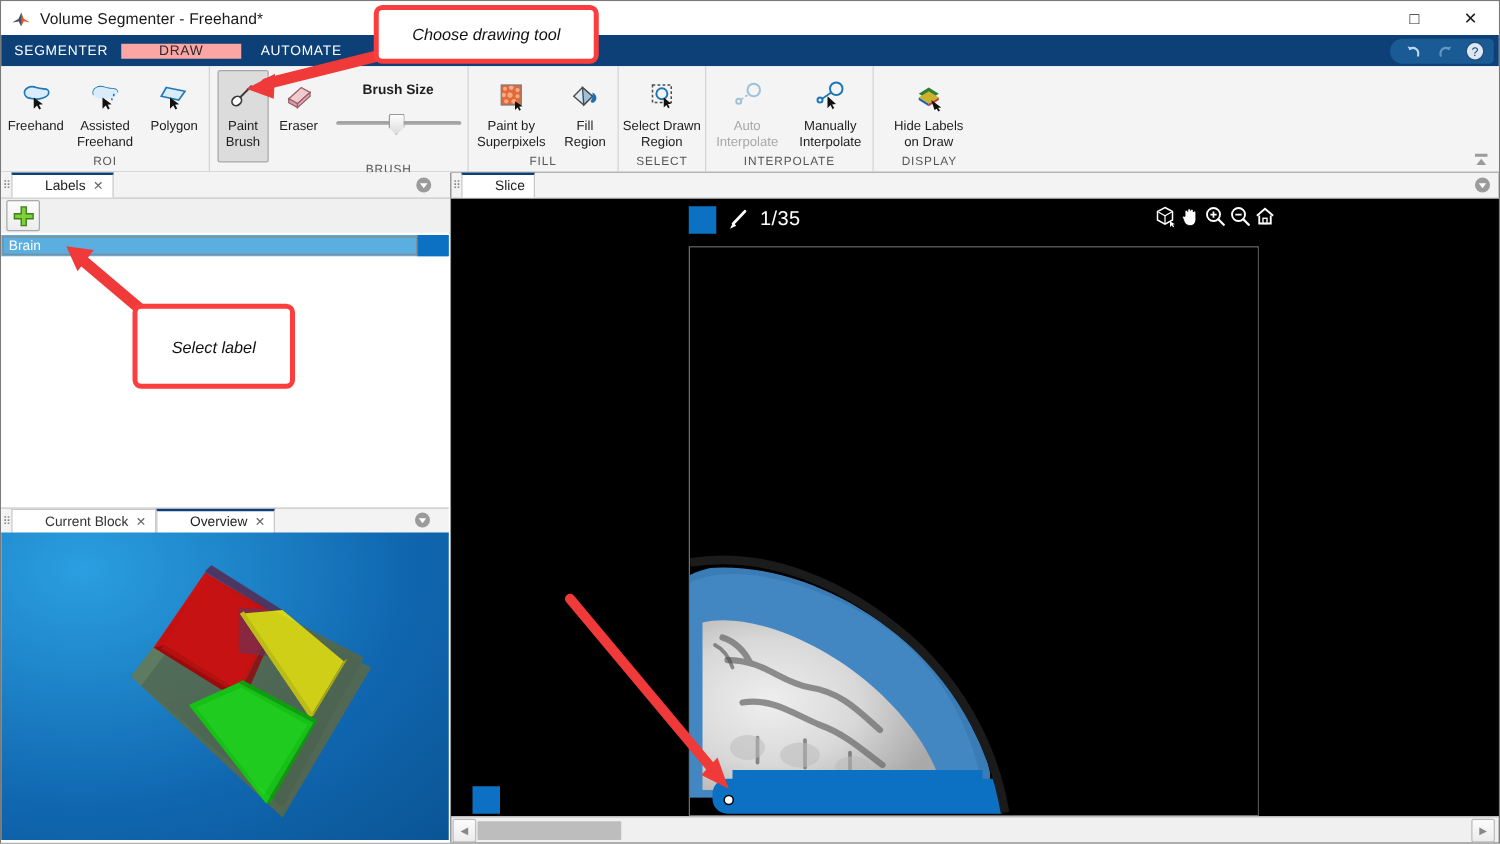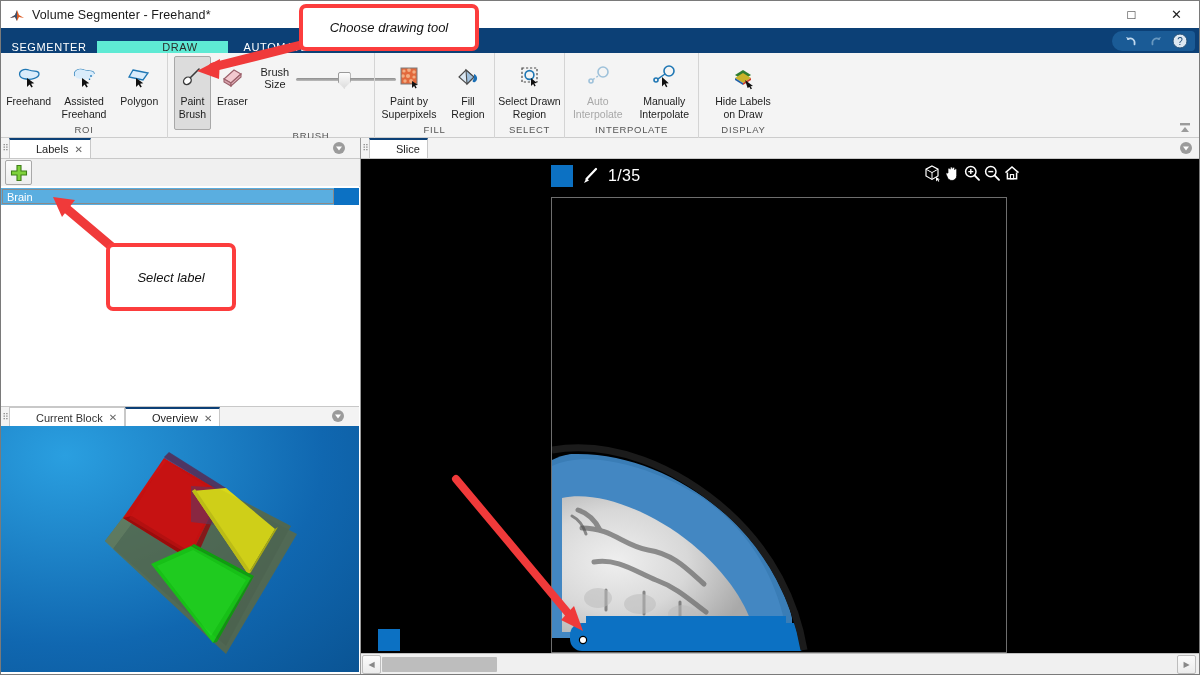--- a/index.html
+++ b/index.html
@@ -42,31 +42,31 @@
     width: 45px; height: 27px;
     display: flex; align-items: center; justify-content: center;
     font-size: 13px; color: #202020;
   }
 
   
   .tabstrip {
     position: absolute; top: 27px; left: 0;
     width: 1198px; height: 25px;
     background: #0c4076;
-    display: flex; align-items: flex-end;
+    display: flex; align-items: center;
     box-sizing: border-box;
   }
   .rtab {
     width: 96px;
     display: flex; align-items: center; justify-content: center;
     font-size: 11px; color: #ffffff;
     letter-spacing: .6px;
   }
   .rtab.active {
-    background: #5eead4; color: #2b2b2b; padding-left: 35px;
+    background: #fca5a5; color: #2b2b2b;
   }
   .tab-right {
     position: absolute; right: 4px; top: 2px;
     height: 21px;
     display: flex; align-items: center;
   }
   .tab-right-bg {
     display: flex; align-items: center;
     background: #1a5b96;
     border-radius: 11px 4px 4px 11px;
@@ -427,21 +427,21 @@
         <div class="rbtn" style="width:52px">
           <span class="rbtn-ico">
             <svg width="30" height="26" viewBox="0 0 30 26">
               <path d="M7 15 L17 6 L24 10 L14 19 Z" fill="#f2c9cf" stroke="#9a5f69" stroke-width="1.1"></path>
               <path d="M7 15 L14 19 L14 22 L7 18 Z" fill="#d9a3ad" stroke="#9a5f69" stroke-width="1.1"></path>
               <path d="M14 19 L24 10 L24 13 L14 22 Z" fill="#e6b4bd" stroke="#9a5f69" stroke-width="1.1"></path>
             </svg>
           </span>
           <span class="rbtn-lbl">Eraser</span>
         </div>
-        <div class="brushgroup" style="display:flex;flex-direction:row;">
+        <div class="brushgroup" style="display:flex;flex-direction:column;font-weight:bold;">
           <div class="brush-label">Brush Size</div>
           <div class="slider-wrap">
             <div class="slider-track"></div>
             <div class="slider-thumb"></div>
           </div>
         </div>
       </div>
       <div class="rgroup-title" style="margin-left:80px">BRUSH</div>
     </div>
 

